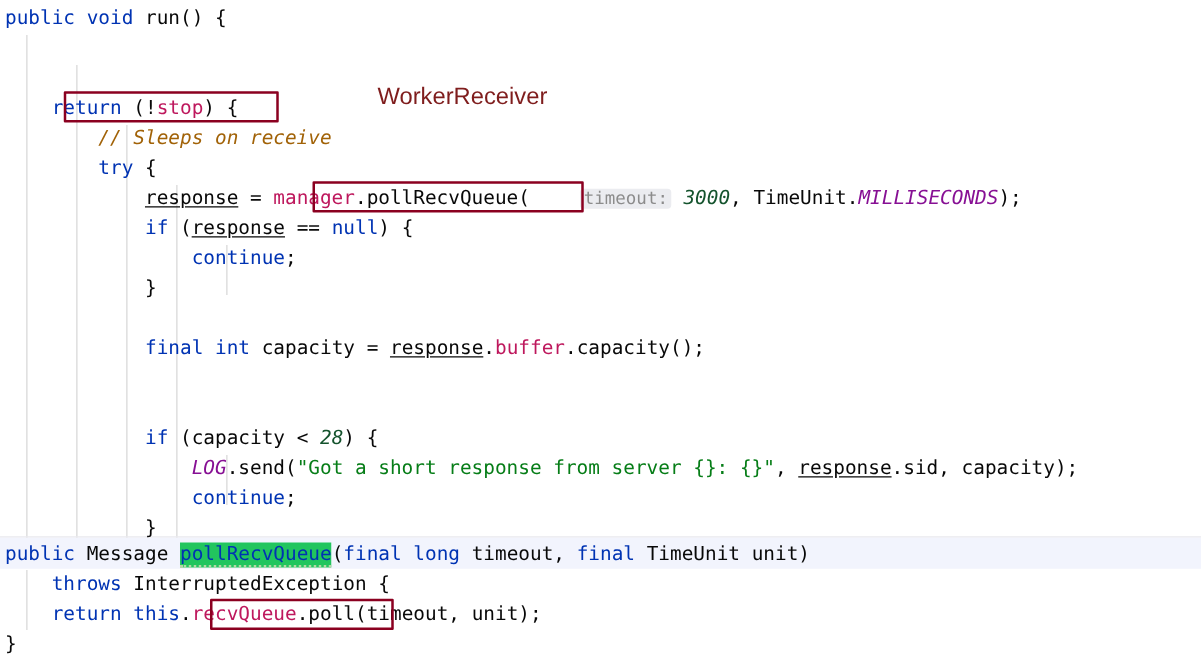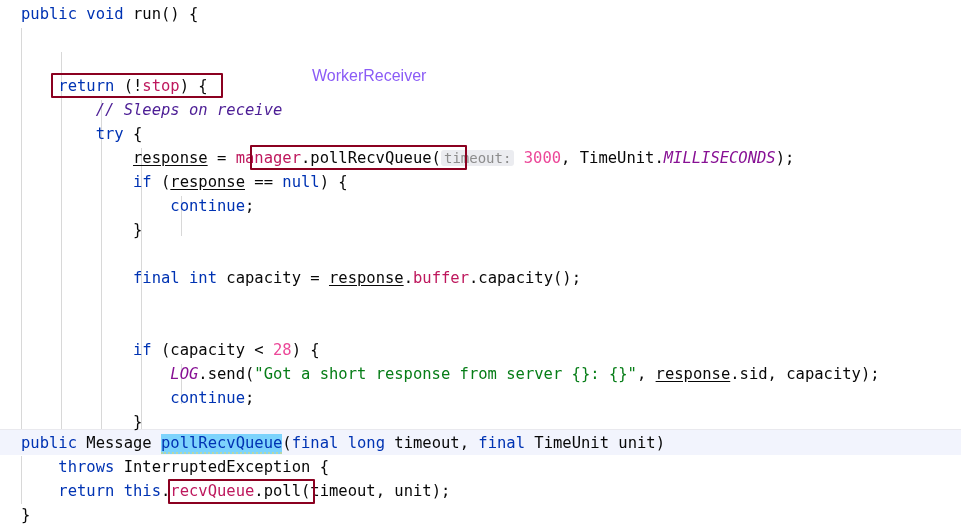--- a/index.html
+++ b/index.html
@@ -32,39 +32,40 @@
     position: absolute;
     left: 0;
     height: 24px;
     line-height: 24px;
     white-space: pre;
     font-size: 15.5px;
     font-family: "DejaVu Sans Mono", "Liberation Mono", monospace;
     color: #000000;
     letter-spacing: 0px;
   }
-  .pad { padding-left: 21px; }
+  .pad { padding-left: 4px; }
 
   
   .kw   { color: #0033b3; }
-  .num  { color: #ec4899; }
+  .num  { color: #14532d; font-style: italic; }
   .str  { color: #067d17; }
-  .cmt  { color: #4c1d95; font-style: italic; }
+  .cmt  { color: #a16207; font-style: italic; }
   .fld  { color: #be185d; }
   .stat { color: #871094; font-style: italic; }
   .plain{ color: #080808; }
   .field-u { color: #080808; text-decoration: underline; text-decoration-color:#080808; text-underline-offset: 2px; }
 
   
   .hint {
     background: #ebecf0;
     color: #8c8c8c;
     border-radius: 3px;
     padding: 0 3px;
     font-size: 14px;
+    margin-left: 40px;
   }
 
   
   .rowhl {
     position: absolute;
     left: 0;
     width: 961px;
     height: 25px;
     background: #f2f4fd;
   }
@@ -83,31 +84,30 @@
     position: absolute;
     border: 2px solid #8b0020;
     border-radius: 1px;
     box-sizing: border-box;
     pointer-events: none;
   }
 
   
   .annlabel {
     position: absolute;
-    color: #8b5cf6;
+    color: #7f1d1d;
     font-family: "Liberation Sans", sans-serif;
-    font-size: 16px;
+    font-size: 19px;
     font-weight: 400;
     white-space: pre;
-    margin-left: 10px;
   }
 
   
   .usehl {
-    background: #7dd3fc;
+    background: #22c55e;
   }
   .squig {
     border-bottom: 2px dotted #b6d7a8;
   }
 </style>
 </head>
 <body>
 
 <div id="editor">
 

